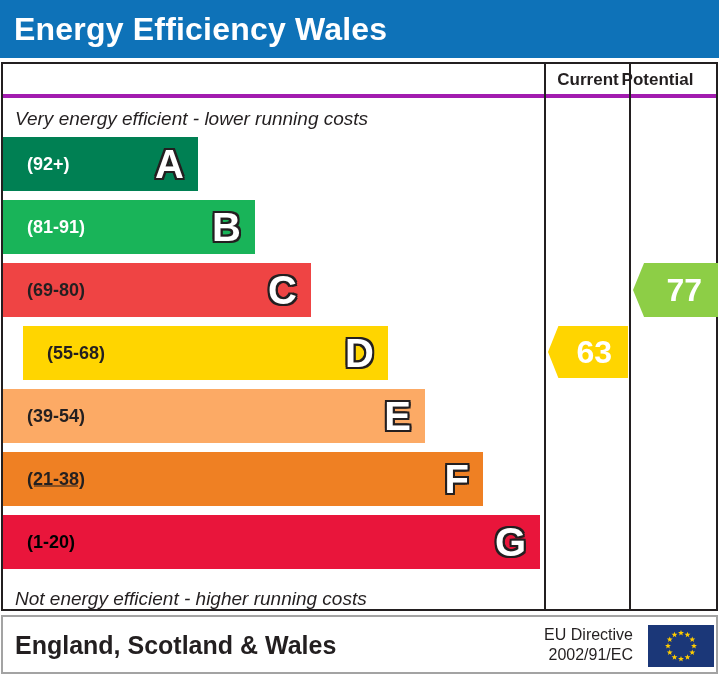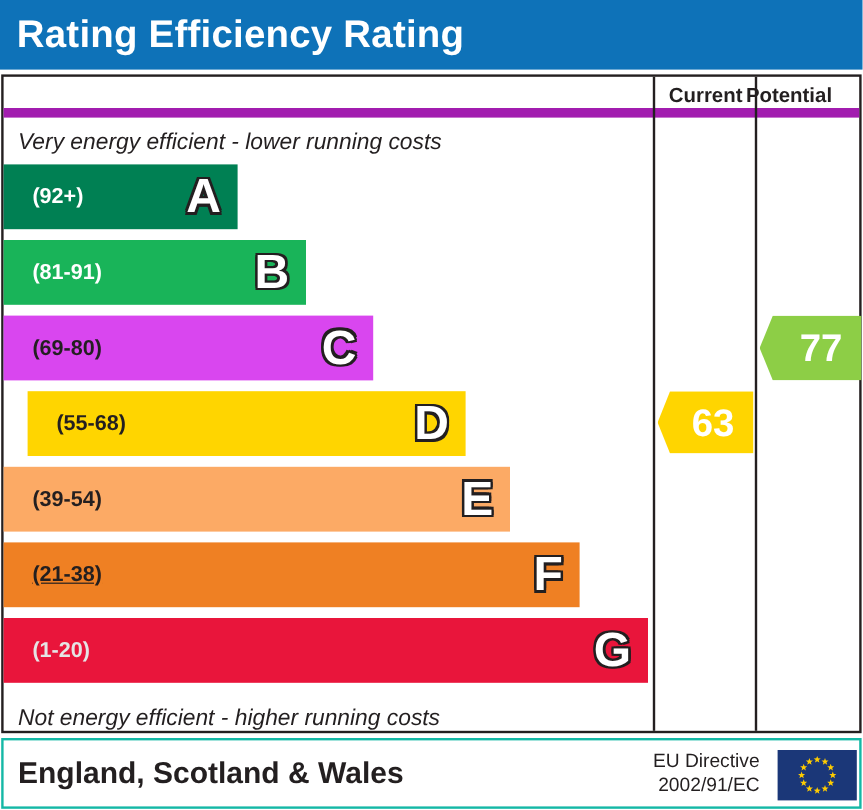--- a/index.html
+++ b/index.html
@@ -54,21 +54,21 @@
     background: #ffffff;
   }
 
   
   .col-header-row {
     position: absolute;
     left: 0;
     top: 0;
     right: 0;
     height: 34px;
-    border-bottom: 8px solid #a21caf;
+    border-bottom: 4px solid #a21caf;
     box-sizing: border-box;
   }
   .col-header {
     position: absolute;
     top: 0;
     height: 32px;
     line-height: 32px;
     text-align: center;
     font-size: 17px;
     font-weight: bold;
@@ -160,21 +160,21 @@
   }
 
   
   .footer-frame {
     position: absolute;
     left: 1px;
     top: 615px;
     width: 717px;
     height: 59px;
     box-sizing: border-box;
-    border: 2px solid #14b8a6;
+    border: 2px solid #a3a3a3;
     background: #ffffff;
   }
   .footer-region {
     position: absolute;
     left: 12px;
     top: 50%;
     transform: translateY(-50%);
     font-size: 25px;
     font-weight: bold;
     color: #231f20;
@@ -200,21 +200,21 @@
     background: #1b3778;
   }
   .eu-flag svg { display: block; }
 </style>
 </head>
 <body>
 
 <div id="epc">
 
   <div class="title-bar">
-    <div class="title-text">Rating Efficiency Rating</div>
+    <div class="title-text">Energy Efficiency Wales</div>
   </div>
 
   <div class="chart-frame">
 
     <div class="col-header-row">
       <div class="col-header current">Current</div>
       <div class="col-header potential">Potential</div>
     </div>
 
     <div class="vdiv d1"></div>
@@ -225,38 +225,38 @@
 
     <div class="bands" id="bands">
         <div class="band" style="top: 0px; width: 195px; height: 54px; background: rgb(0, 128, 83);">
           <span class="band-range" style="color: rgb(255, 255, 255);">(92+)</span>
           <span class="band-letter">A</span>
         </div>
         <div class="band" style="top: 63px; width: 252px; height: 54px; background: rgb(25, 180, 89);">
           <span class="band-range" style="color: rgb(255, 255, 255);">(81-91)</span>
           <span class="band-letter">B</span>
         </div>
-        <div class="band" style="top: 126px; width: 308px; height: 54px; background: #d946ef;">
+        <div class="band" style="top: 126px; width: 308px; height: 54px; background: #ef4444;">
           <span class="band-range" style="color: rgb(35, 31, 32);">(69-80)</span>
           <span class="band-letter">C</span>
         </div>
         <div class="band" style="top: 189px; width: 365px; height: 54px; background: rgb(255, 213, 0); margin-left: 20px;">
           <span class="band-range" style="color: rgb(35, 31, 32);">(55-68)</span>
           <span class="band-letter">D</span>
         </div>
         <div class="band" style="top: 252px; width: 422px; height: 54px; background: rgb(252, 170, 101);">
           <span class="band-range" style="color: rgb(35, 31, 32);">(39-54)</span>
           <span class="band-letter">E</span>
         </div>
         <div class="band" style="top: 315px; width: 480px; height: 54px; background: rgb(239, 128, 35);">
           <span class="band-range" style="color: rgb(35, 31, 32); text-decoration: underline;">(21-38)</span>
           <span class="band-letter">F</span>
         </div>
         <div class="band" style="top: 378px; width: 537px; height: 54px; background: rgb(233, 21, 59);">
-          <span class="band-range" style="color: #e5e5e5;">(1-20)</span>
+          <span class="band-range" style="color: #000000;">(1-20)</span>
           <span class="band-letter">G</span>
         </div>
       </div>
 
     <div id="arrows">
         <div class="rating-arrow" style="left: 545px; width: 80px; top: 262px; height: 52px; background: rgb(255, 213, 0);">
           <span class="rating-value">63</span>
         </div>
         <div class="rating-arrow" style="left: 630px; width: 85px; top: 199px; height: 54px; background: rgb(141, 206, 70);">
           <span class="rating-value">77</span>

